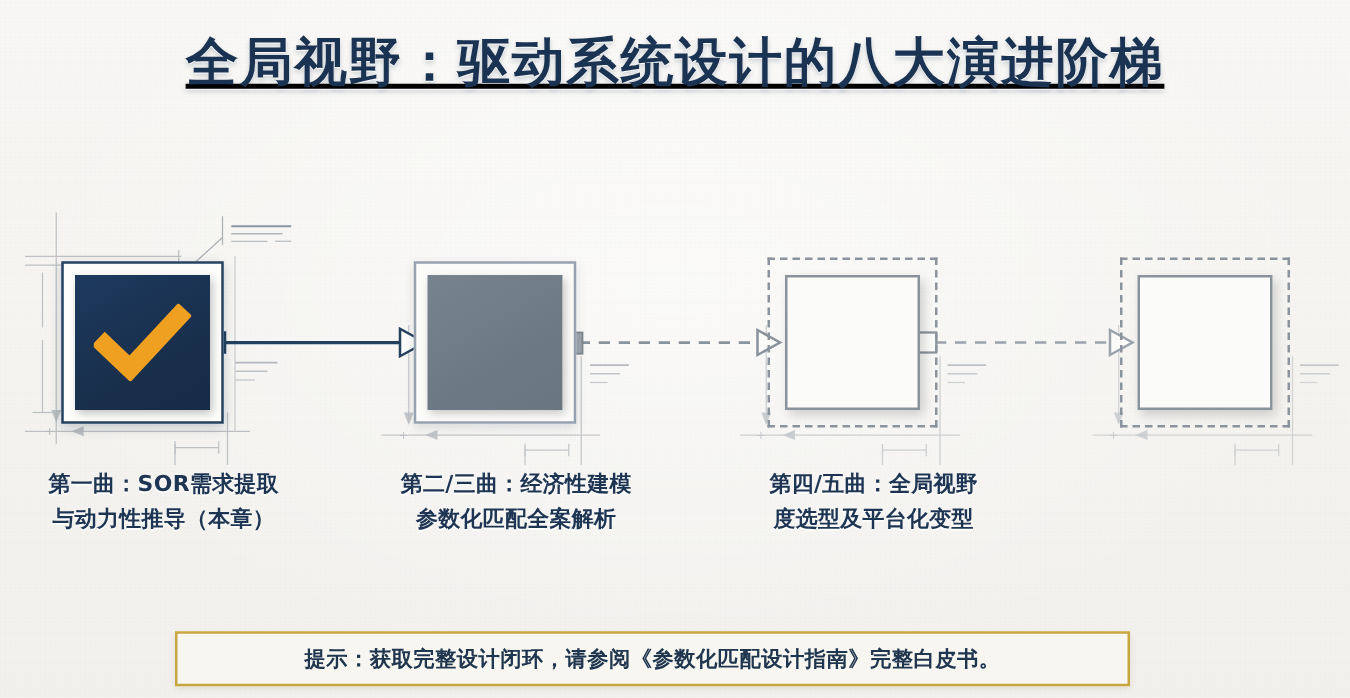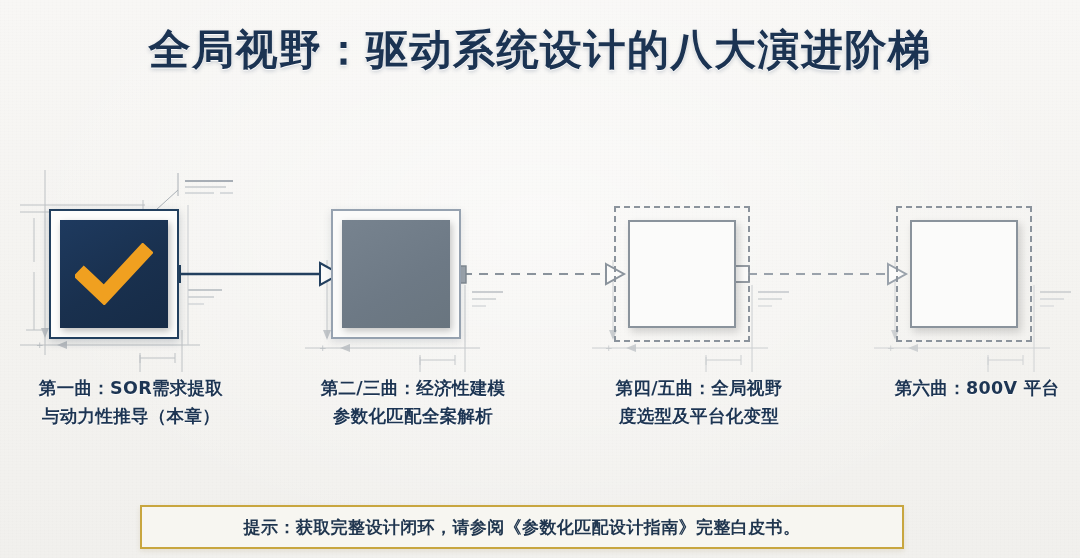--- a/index.html
+++ b/index.html
@@ -35,20 +35,21 @@
       repeating-linear-gradient(90deg, rgba(0,0,0,0.010) 0px, rgba(0,0,0,0.010) 1px, rgba(255,255,255,0) 1px, rgba(255,255,255,0) 4px);
   }
 
   
   #title-wrap {
     position: absolute;
     top: 22px;
     left: 0;
     width: 1080px;
     text-align: center;
+    text-decoration: underline;
   }
   #page-title {
     font-family: "DejaVu Sans", "Liberation Sans", sans-serif;
     font-size: 42px;
     font-weight: 700;
     letter-spacing: 1.5px;
     color: #1b3352;
     text-shadow:
       0 1px 0 rgba(255,255,255,0.85),
       0 2px 4px rgba(27,51,82,0.22);
@@ -322,18 +323,17 @@
   <span class="cap-line">第二/三曲：经济性建模</span>
   <span class="cap-line">参数化匹配全案解析</span>
 </div>
 
 <div class="caption" style="left:558px; width:250px;">
   <span class="cap-line">第四/五曲：全局视野</span>
   <span class="cap-line">度选型及平台化变型</span>
 </div>
 
 <div class="caption" style="left:845px; width:232px;">
-  <span class="cap-line">第六曲：800V 平台</span>
 </div>
 
 <div id="footer-note">
   <span id="footer-note-text">提示：获取完整设计闭环，请参阅《参数化匹配设计指南》完整白皮书。</span>
 </div>
 
 </body></html>

